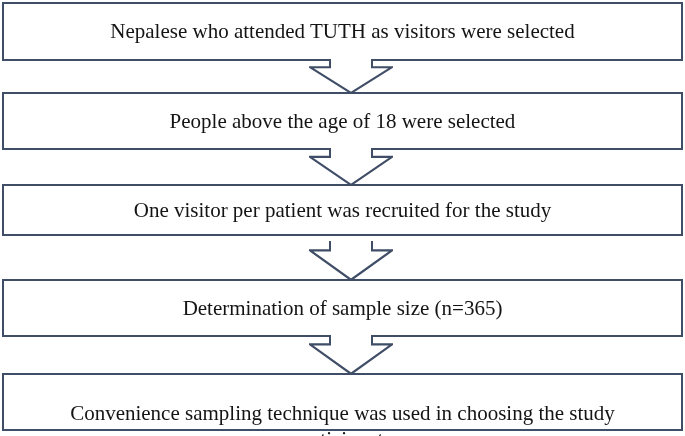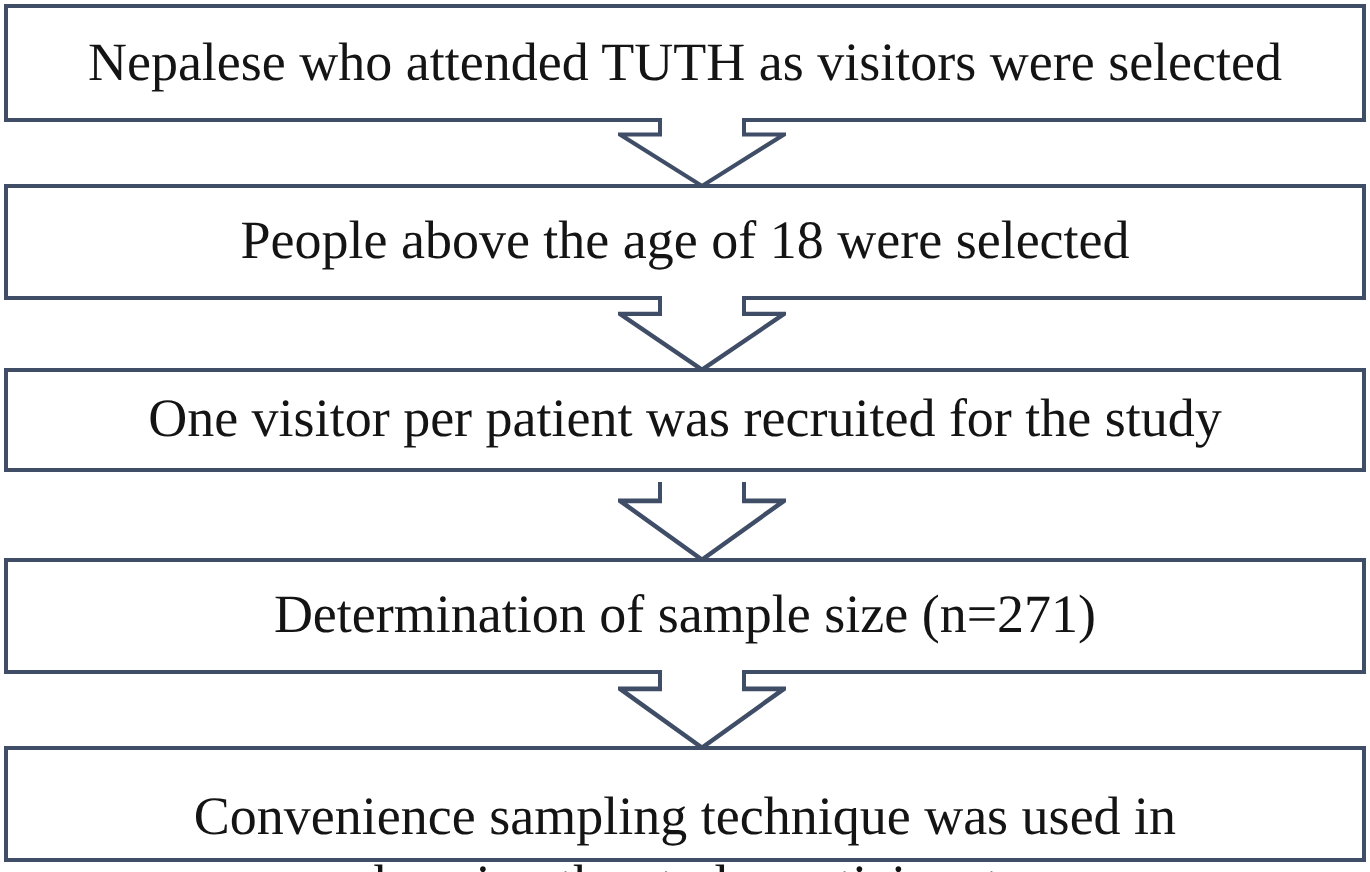--- a/index.html
+++ b/index.html
@@ -20,21 +20,21 @@
     left: 2px;
     width: 681px;
     box-sizing: border-box;
     border: 2px solid #3f4d66;
     background: #ffffff;
     display: flex;
     align-items: center;
     justify-content: center;
   }
   .flow-box .box-text {
-    font-size: 27px;
+    font-size: 21px;
     line-height: 1.25;
     color: #141414;
     text-align: center;
     display: block;
   }
   .flow-box .box-text.narrow {
     max-width: 590px;
     margin-top: 48px;
   }
   .box-1 { top: 2px;   height: 59px; }
@@ -77,21 +77,21 @@
 
   <div class="flow-box box-3">
     <span class="box-text">One visitor per patient was recruited for the study</span>
   </div>
 
   <svg class="down-arrow arrow-3" viewBox="0 0 84 34" preserveAspectRatio="none" xmlns="http://www.w3.org/2000/svg">
     <path d="M21 0 V8 H1 L42 33 L83 8 H63 V0" fill="#ffffff" stroke="#3f4d66" stroke-width="2" stroke-linejoin="miter"></path>
   </svg>
 
   <div class="flow-box box-4">
-    <span class="box-text">Determination of sample size (n=271)</span>
+    <span class="box-text">Determination of sample size (n=365)</span>
   </div>
 
   <svg class="down-arrow arrow-4" viewBox="0 0 84 34" preserveAspectRatio="none" xmlns="http://www.w3.org/2000/svg">
     <path d="M21 0 V8 H1 L42 33 L83 8 H63 V0" fill="#ffffff" stroke="#3f4d66" stroke-width="2" stroke-linejoin="miter"></path>
   </svg>
 
   <div class="flow-box box-5">
     <span class="box-text narrow">Convenience sampling technique was used in choosing the study participants</span>
   </div>
 

